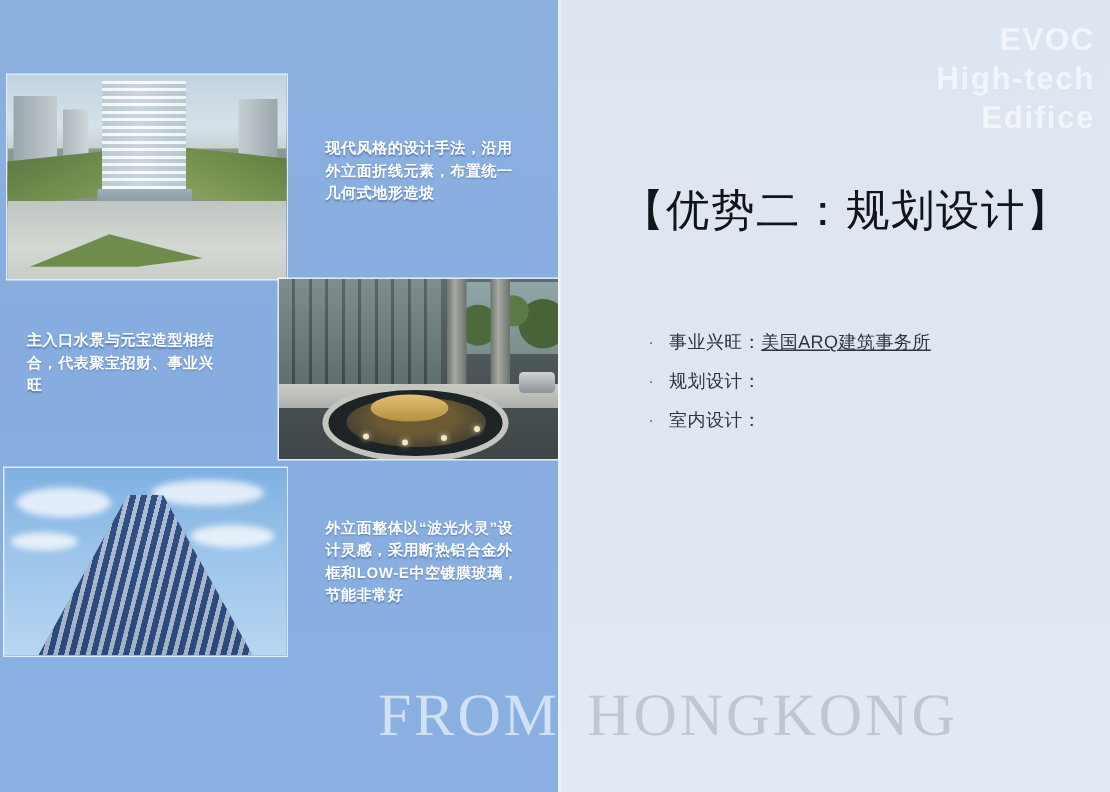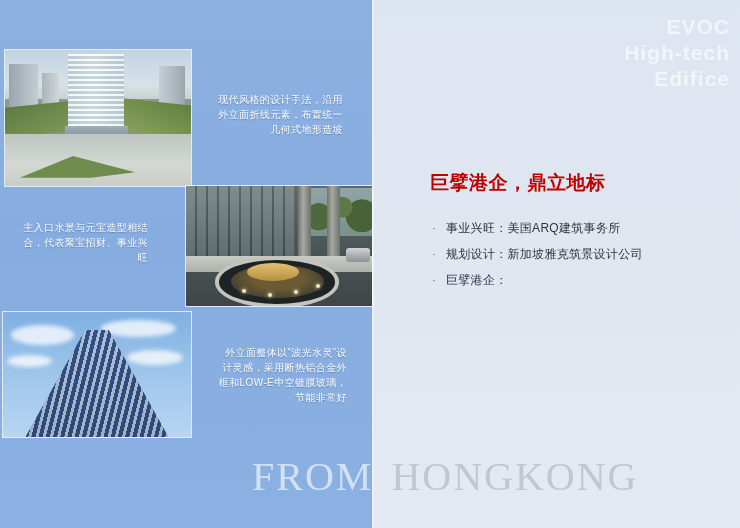--- a/index.html
+++ b/index.html
@@ -175,26 +175,25 @@
     clip-path: polygon(42% 0%, 58% 0%, 100% 100%, 0% 100%);
     background:
       repeating-linear-gradient(104deg, rgba(255,255,255,.55) 0 3px, rgba(40,70,120,.75) 3px 7px),
       linear-gradient(180deg,#4c6fa6,#32517f);
   }
 
   
   .caption {
     position: absolute;
     color: #ffffff;
-    font-weight: normal;
+    font-weight: bold;
     font-size: 10px;
     line-height: 15px;
     letter-spacing: .4px;
     text-shadow: 0 1px 1px rgba(40,70,120,.45);
-    text-align: right;
   }
   #caption-aerial   { left: 217px; top: 92px;  width: 126px; }
   #caption-entrance { left: 18px;  top: 220px; width: 130px; }
   #caption-tower    { left: 217px; top: 345px; width: 130px; }
 
   
   .watermark {
     position: absolute;
     right: 10px; top: 14px;
     width: 150px;
@@ -238,21 +237,21 @@
     letter-spacing: .3px;
   }
   .bullet-dot {
     width: 14px;
     flex: 0 0 14px;
     color: #6b7683;
     font-size: 12px;
     line-height: 1;
   }
   .bullet-label { white-space: nowrap; }
-  .bullet-value { white-space: nowrap; }
+  .bullet-value { white-space: nowrap; text-decoration: underline; }
 
   
   .wordmark {
     position: absolute;
     left: 252px; top: 449px;
     font-family: "Liberation Serif", serif;
     font-size: 40px;
     line-height: 56px;
     letter-spacing: 2px;
     white-space: nowrap;
@@ -312,36 +311,35 @@
   <div class="caption" id="caption-entrance">主入口水景与元宝造型相结合，代表聚宝招财、事业兴旺</div>
 
   <div class="caption" id="caption-tower">外立面整体以“波光水灵”设计灵感，采用断热铝合金外框和LOW-E中空镀膜玻璃，节能非常好</div>
 
   <div class="watermark">
     <div>EVOC</div>
     <div>High-tech</div>
     <div>Edifice</div>
   </div>
 
-  <div class="adv-subtitle">巨擘港企，鼎立地标</div>
+  <div class="adv-title">【优势二：规划设计】</div>
 
   <div class="bullets">
     <div class="bullet-row">
       <span class="bullet-dot">·</span>
       <span class="bullet-label">事业兴旺：</span>
       <span class="bullet-value">美国ARQ建筑事务所</span>
     </div>
     <div class="bullet-row">
       <span class="bullet-dot">·</span>
       <span class="bullet-label">规划设计：</span>
-      <span class="bullet-value">新加坡雅克筑景设计公司</span>
     </div>
     <div class="bullet-row">
       <span class="bullet-dot">·</span>
-      <span class="bullet-label">巨擘港企：</span>
+      <span class="bullet-label">室内设计：</span>
     </div>
   </div>
 
   <div class="wordmark">
     <span class="w-from">FROM</span><span class="w-hk">HONGKONG</span>
   </div>
 
 </div>
 
 </body></html>

